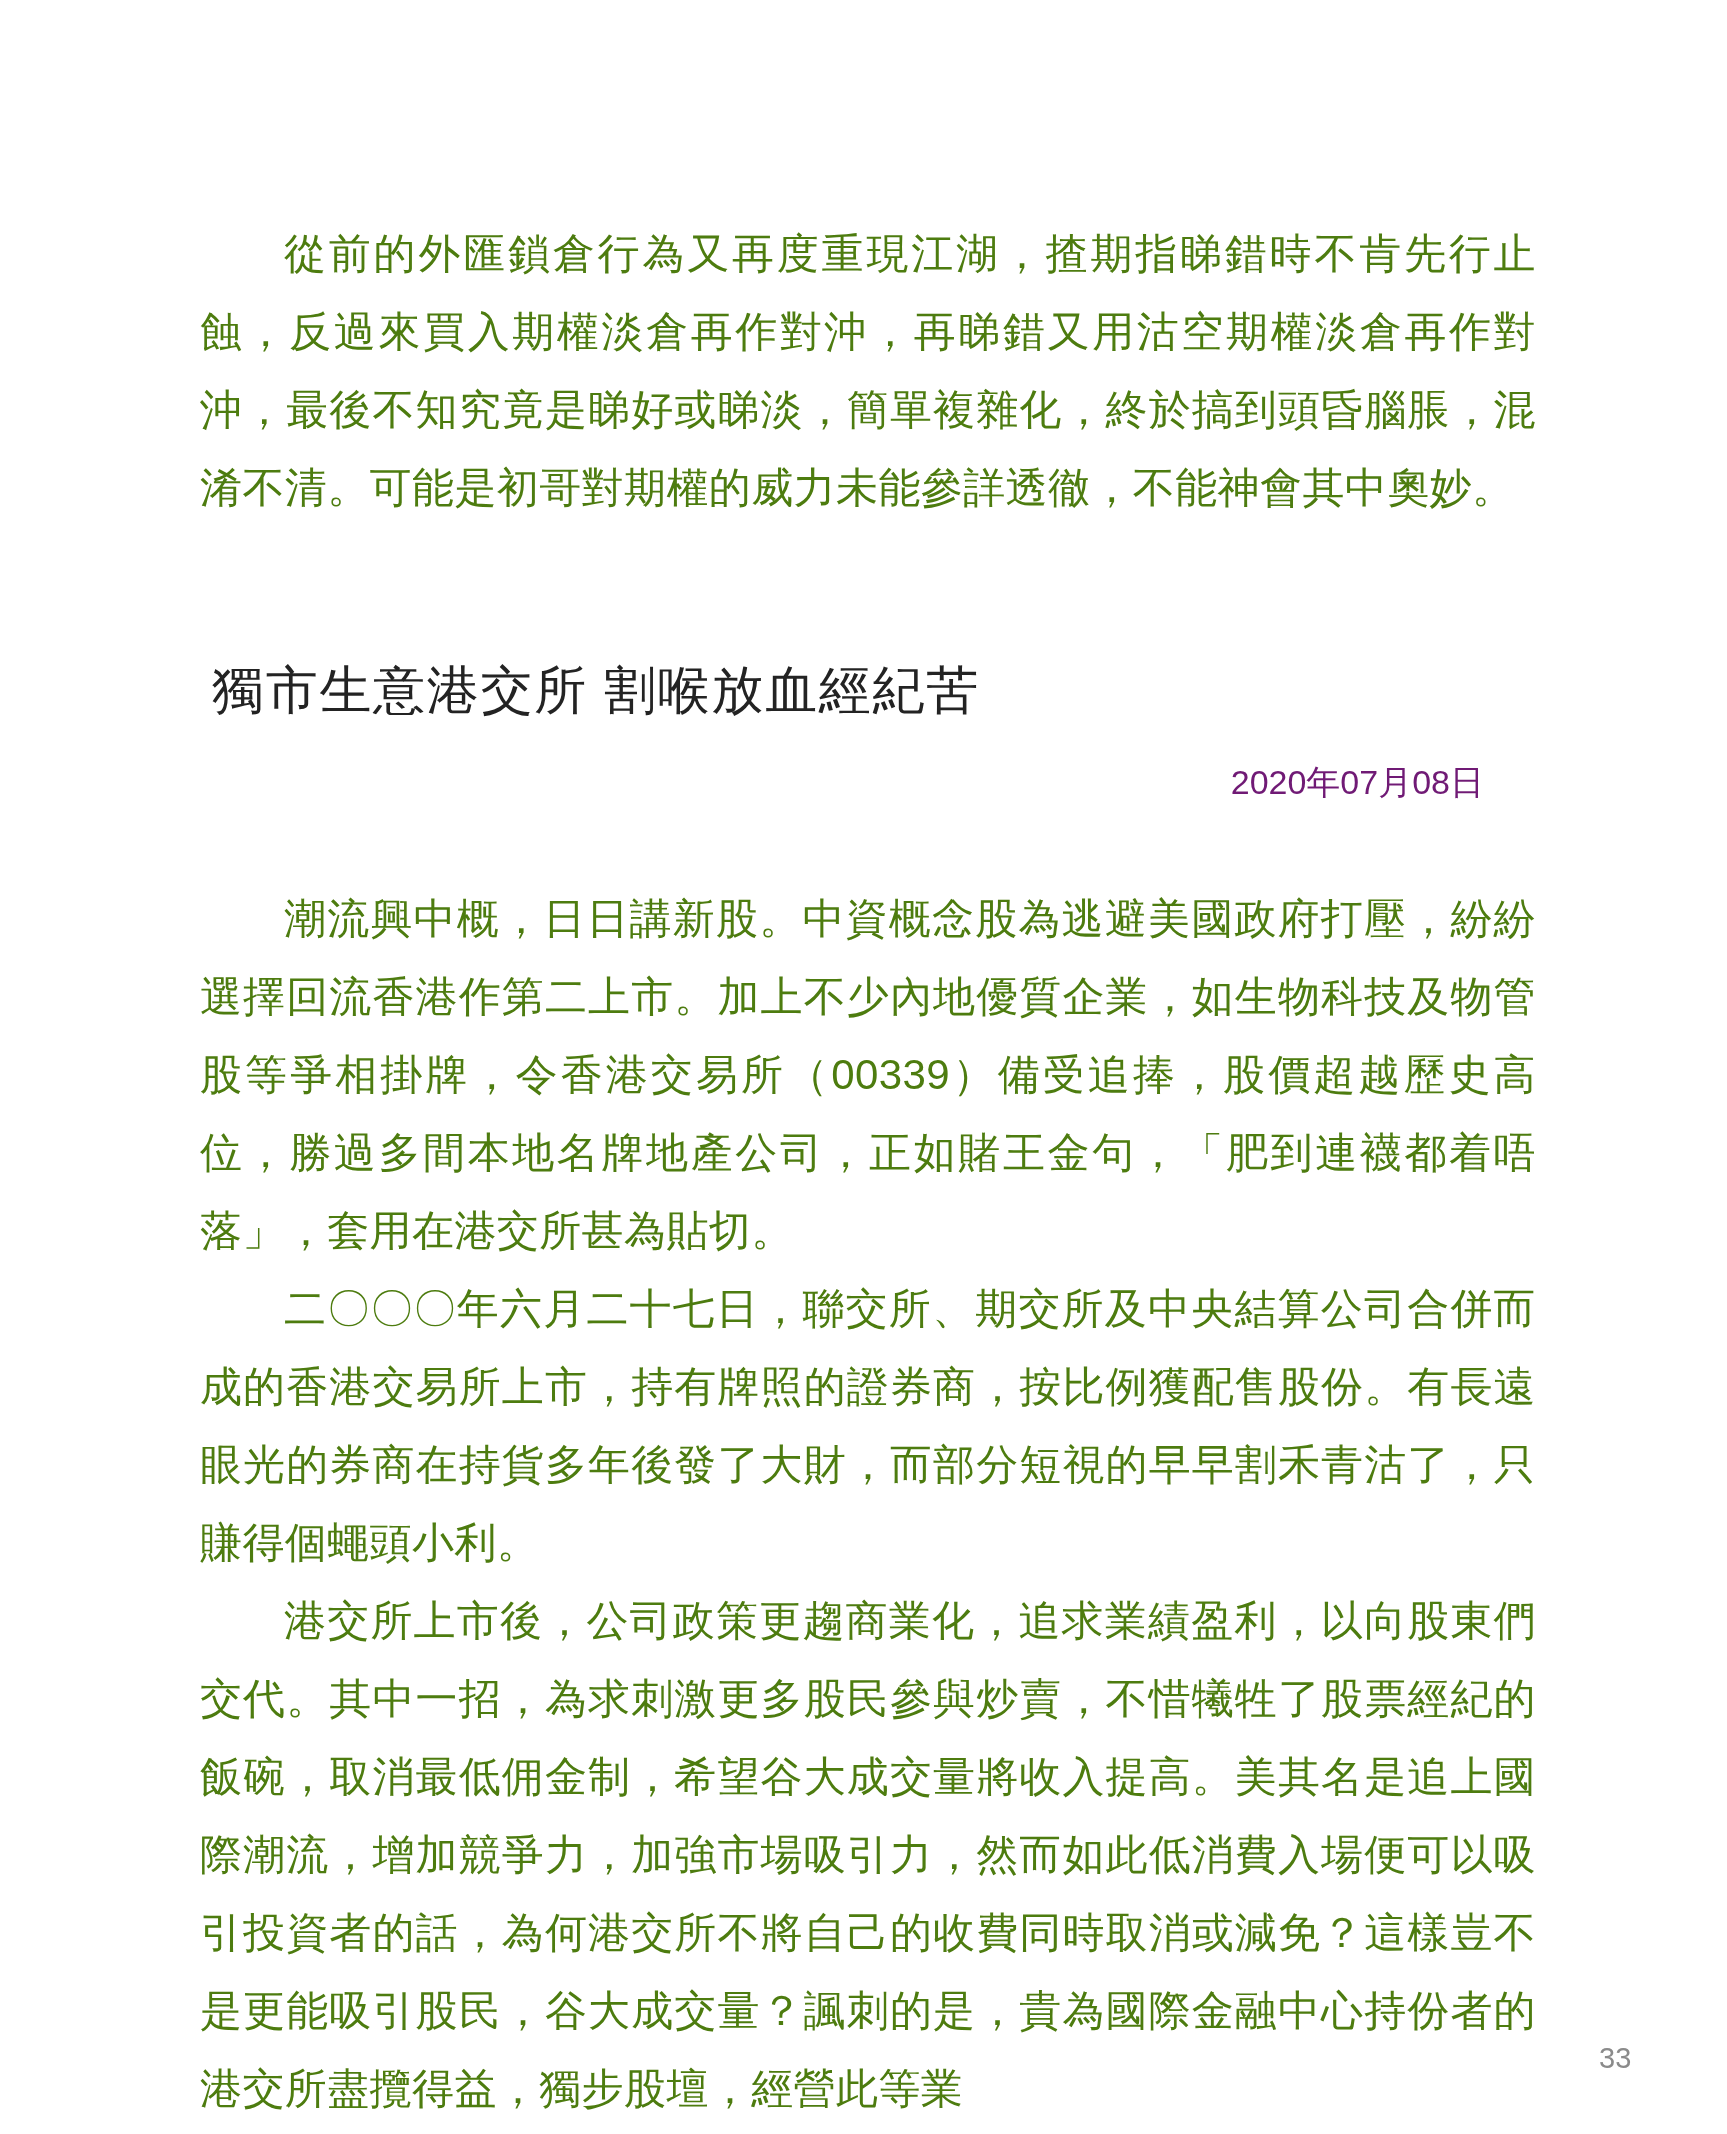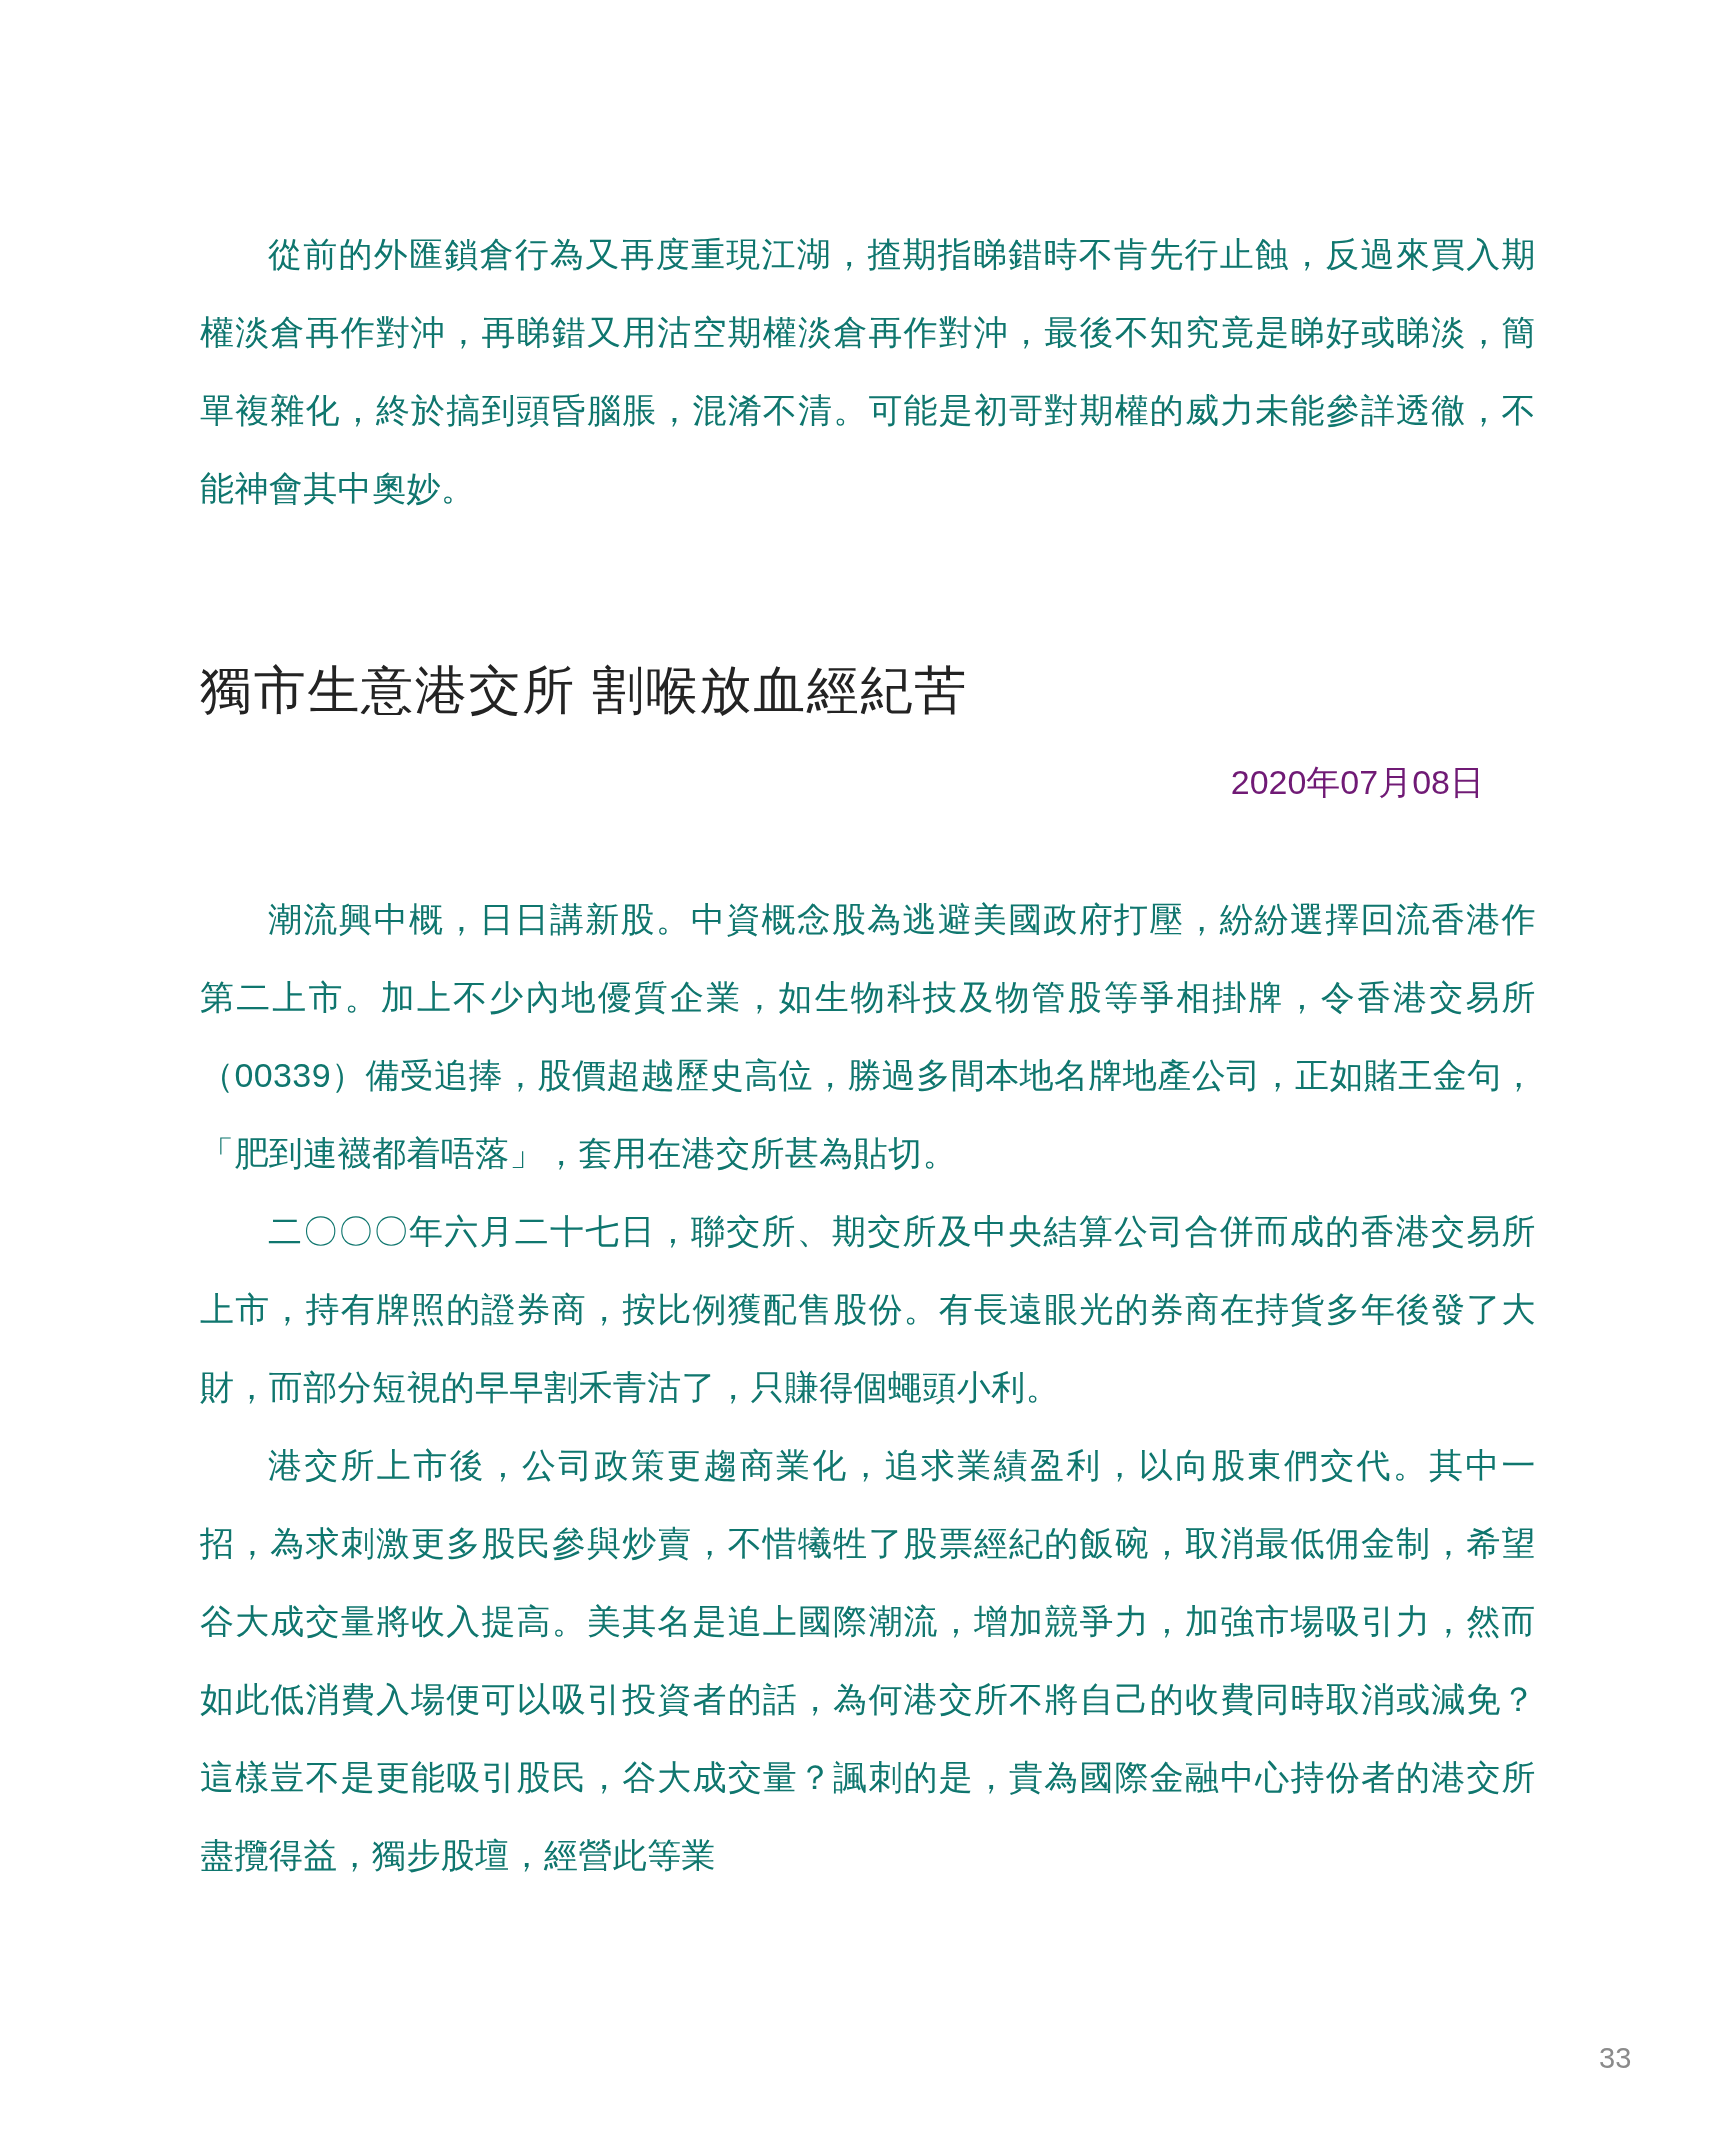--- a/index.html
+++ b/index.html
@@ -18,32 +18,32 @@
   .page {
     position: absolute;
     inset: 0;
     background: #ffffff;
   }
   .content {
     padding: 215px 192px 0 200px;
   }
   .body-text p {
     margin: 0;
-    font-size: 34px;
+    font-size: 42px;
     line-height: 78px;
     text-align: justify;
     text-indent: 2em;
     letter-spacing: 0.4px;
-    color: #0f766e;
+    color: #4d7c0f;
   }
   .prev-article {
     margin: 0;
   }
   .article-title {
-    margin: 129px 0 0 0;
+    margin: 129px 0 0 12px;
     font-size: 52px;
     font-weight: normal;
     line-height: 69px;
     color: #232323;
     letter-spacing: 1.7px;
   }
   .article-date {
     margin-top: 36px;
     font-size: 34px;
     line-height: 43px;

